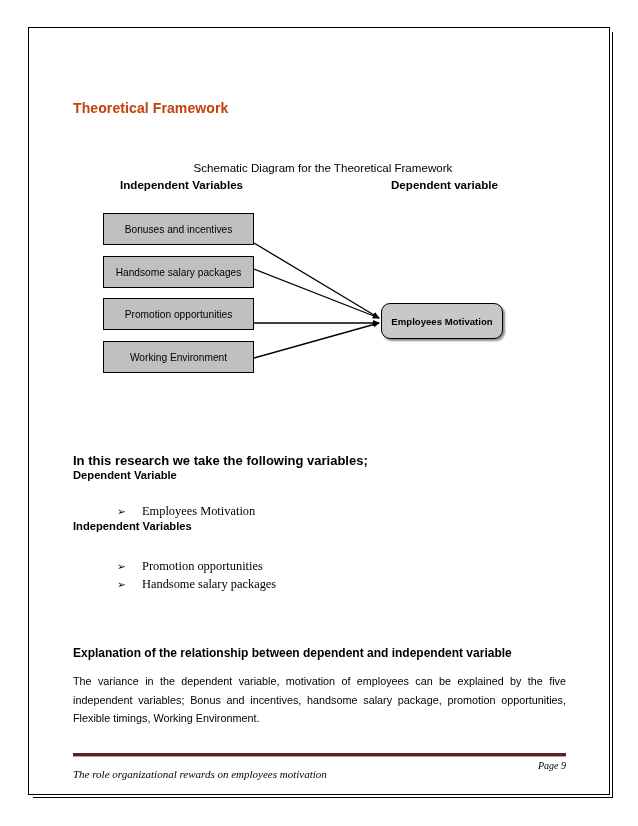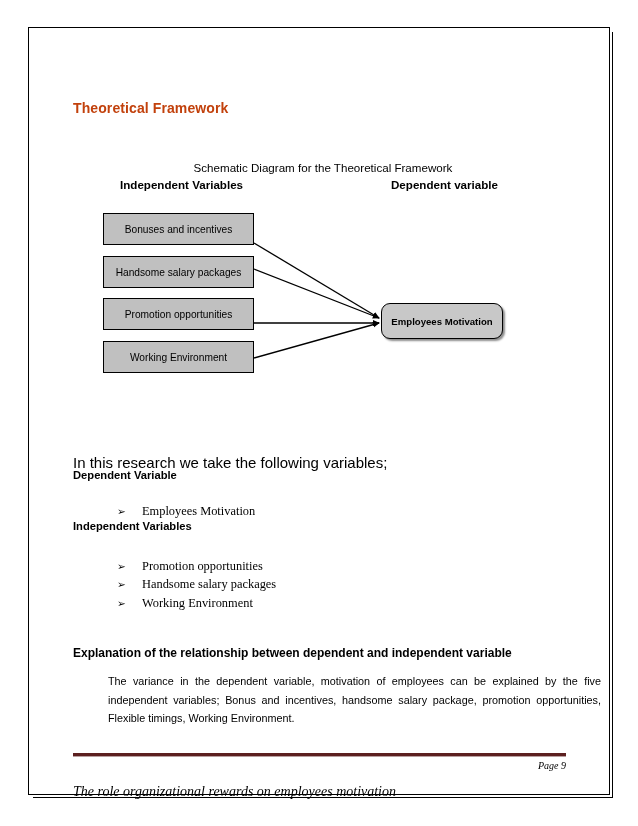--- a/index.html
+++ b/index.html
@@ -125,23 +125,24 @@
     left: 0;
     top: 0;
     width: 580px;
     height: 170px;
     z-index: 2;
   }
 
   
   .body-text {
     position: absolute;
-    font-size: 15px;
+    font-size: 13px;
     color: #000000;
     line-height: 1.45;
+    font-weight: bold;
   }
   .intro-line { left: 44px; top: 424px; }
   .sub-bold {
     position: absolute;
     left: 44px;
     font-size: 11.2px;
     font-weight: bold;
     color: #000000;
   }
   .sub-dep { top: 441px; }
@@ -181,21 +182,20 @@
   }
   .expl-para {
     position: absolute;
     left: 44px;
     top: 644px;
     width: 493px;
     font-size: 10.8px;
     color: #000000;
     text-align: justify;
     line-height: 1.72;
-    margin-left: 35px;
   }
 
   
   #footer-rule {
     position: absolute;
     left: 44px;
     top: 725px;
     width: 493px;
     height: 3px;
     background: #5c2020;
@@ -205,24 +205,24 @@
     position: absolute;
     left: 0;
     top: 3px;
     width: 100%;
     height: 1px;
     background: #b9a0a0;
   }
   .footer-left {
     position: absolute;
     left: 44px;
-    top: 756px;
+    top: 740px;
     font-family: "Liberation Serif", serif;
     font-style: italic;
-    font-size: 14px;
+    font-size: 11px;
     color: #000000;
   }
   .footer-right {
     position: absolute;
     left: 44px;
     top: 732px;
     width: 493px;
     text-align: right;
     font-family: "Liberation Serif", serif;
     font-style: italic;
@@ -281,21 +281,20 @@
 
     <ul class="bullet-list dep-list">
       <li><span class="bullet-mark">➢</span><span>Employees Motivation</span></li>
     </ul>
 
     <div class="sub-bold sub-indep">Independent Variables</div>
 
     <ul class="bullet-list indep-list">
       <li><span class="bullet-mark">➢</span><span>Promotion opportunities</span></li>
       <li><span class="bullet-mark">➢</span><span>Handsome salary packages</span></li>
-      <li><span class="bullet-mark">➢</span><span>Working Environment</span></li>
     </ul>
 
     <div class="expl-head">Explanation of the relationship between dependent and independent variable</div>
     <div class="expl-para">The variance in the dependent variable, motivation of employees can be explained by the five independent variables; Bonus and incentives, handsome salary package, promotion opportunities, Flexible timings, Working Environment.</div>
 
     <div id="footer-rule"></div>
     <div class="footer-left">The role organizational rewards on employees motivation</div>
     <div class="footer-right">Page 9</div>
 
   </div>

